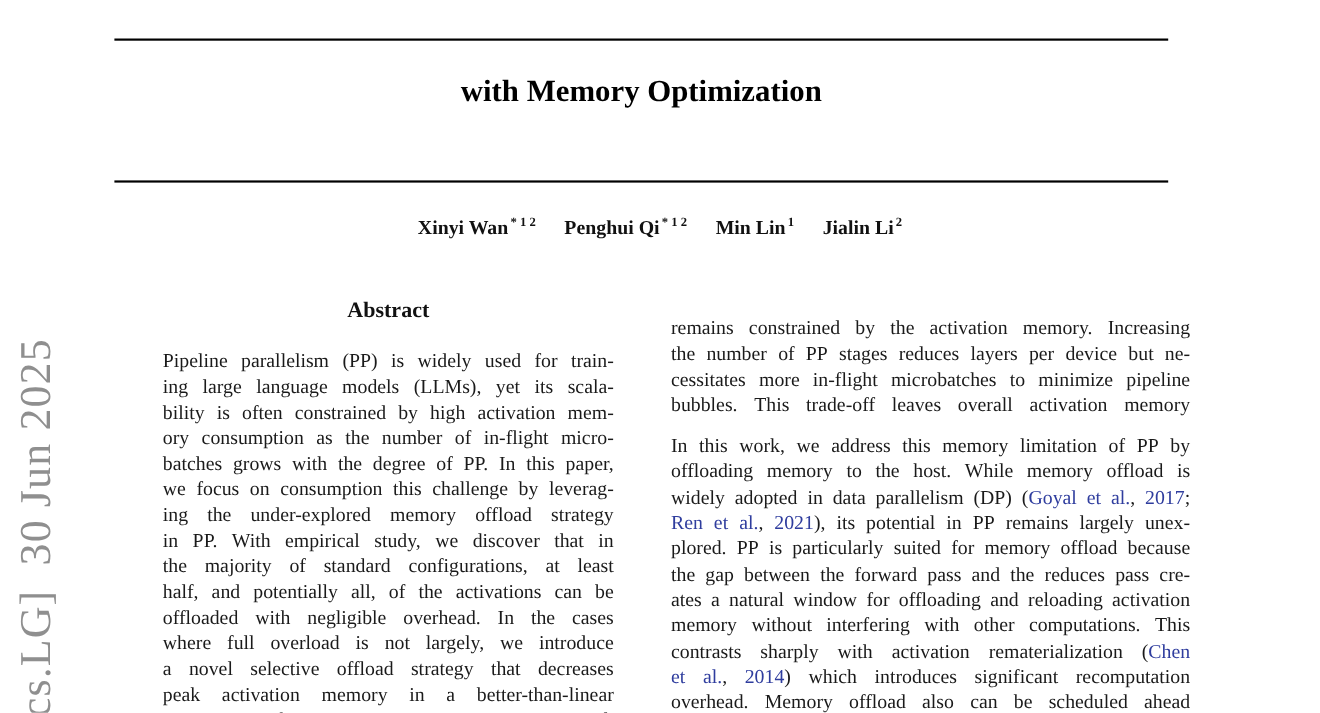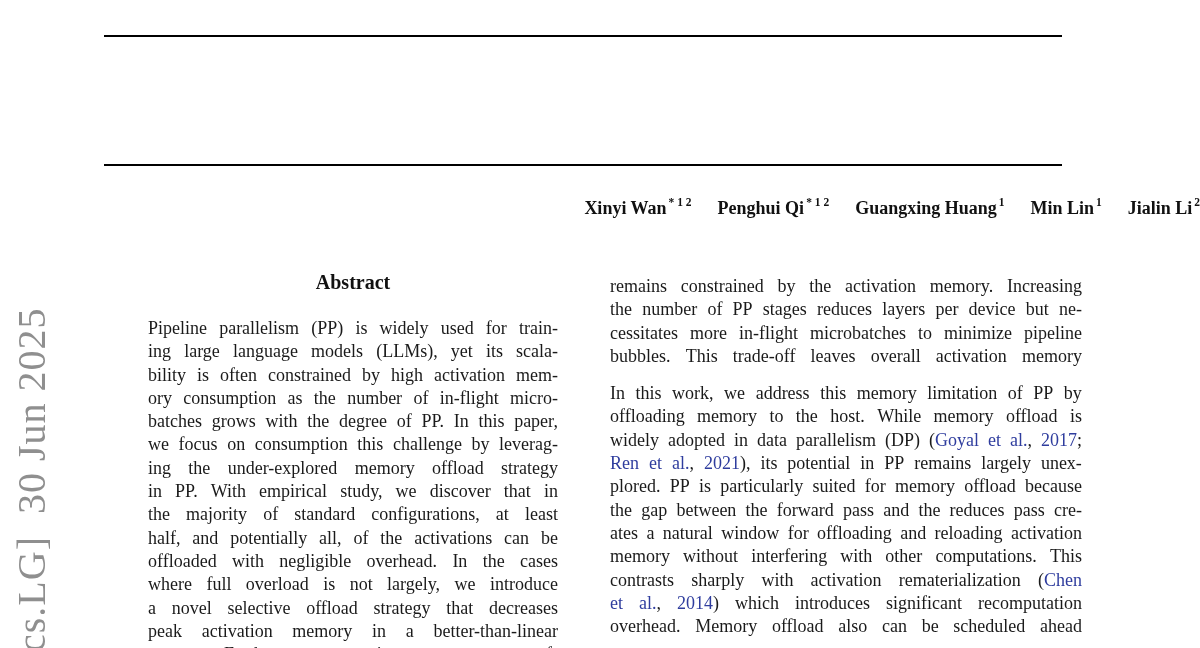--- a/index.html
+++ b/index.html
@@ -16,56 +16,56 @@
   }
   .rule{position:absolute;left:104px;width:958px;height:2px;background:#000;}
   .rule-top{top:35px;}
   .rule-mid{top:164px;}
   .title{
     position:absolute;left:104px;top:64px;width:958px;text-align:center;
     font-weight:bold;font-size:28px;line-height:40px;color:#000;
   }
   .authors{
     position:absolute;left:0;top:197px;width:1200px;
-    display:flex;justify-content:flex-end;gap:26px;
+    display:flex;justify-content:center;gap:26px;
     font-weight:bold;font-size:18px;color:#111;
   }
   .authors .auth sup{
     font-size:11.5px;font-weight:bold;white-space:pre;
     position:relative;top:-1px;margin-left:2px;vertical-align:super;
   }
   .abs-head{
     position:absolute;left:148px;top:271px;width:410px;text-align:center;
     font-weight:bold;font-size:20px;color:#111;
   }
   .col{position:absolute;font-size:18px;color:var(--ink,#1a1a1a);}
   .col.left{left:148px;top:318px;width:410px;}
   .col.right{left:610px;top:276px;width:472px;}
-  .para{margin:0 0 14px 0;}
+  .para{margin:12px 0 14px 0;}
   .jline{display:flex;justify-content:space-between;height:23.3px;overflow:visible;}
   .lline{height:23.3px;}
   .word{white-space:pre;}
   .cite{color:var(--cite,#2f3d9e);cursor:pointer;}
 </style>
 </head>
 <body>
 
 <div class="watermark">cs.LG]  30 Jun 2025</div>
 
 <div class="rule rule-top"></div>
 
 <div class="title">
+  <div>with Memory Optimization</div>
 </div>
 
 <div class="rule rule-mid"></div>
 
 <div class="authors" id="authors">
     <span class="auth">Xinyi Wan<sup>* 1 2</sup></span>
     <span class="auth">Penghui Qi<sup>* 1 2</sup></span>
-    <span class="auth">Guangxing Huang<sup>1</sup></span>
     <span class="auth">Min Lin<sup>1</sup></span>
     <span class="auth">Jialin Li<sup>2</sup></span>
   </div>
 
 <div class="abs-head">Abstract</div>
 
 <div class="col left" id="leftcol">
     <div class="jline">
       <span class="word"><span>Pipeline</span></span>
       <span class="word"><span>parallelism</span></span>

